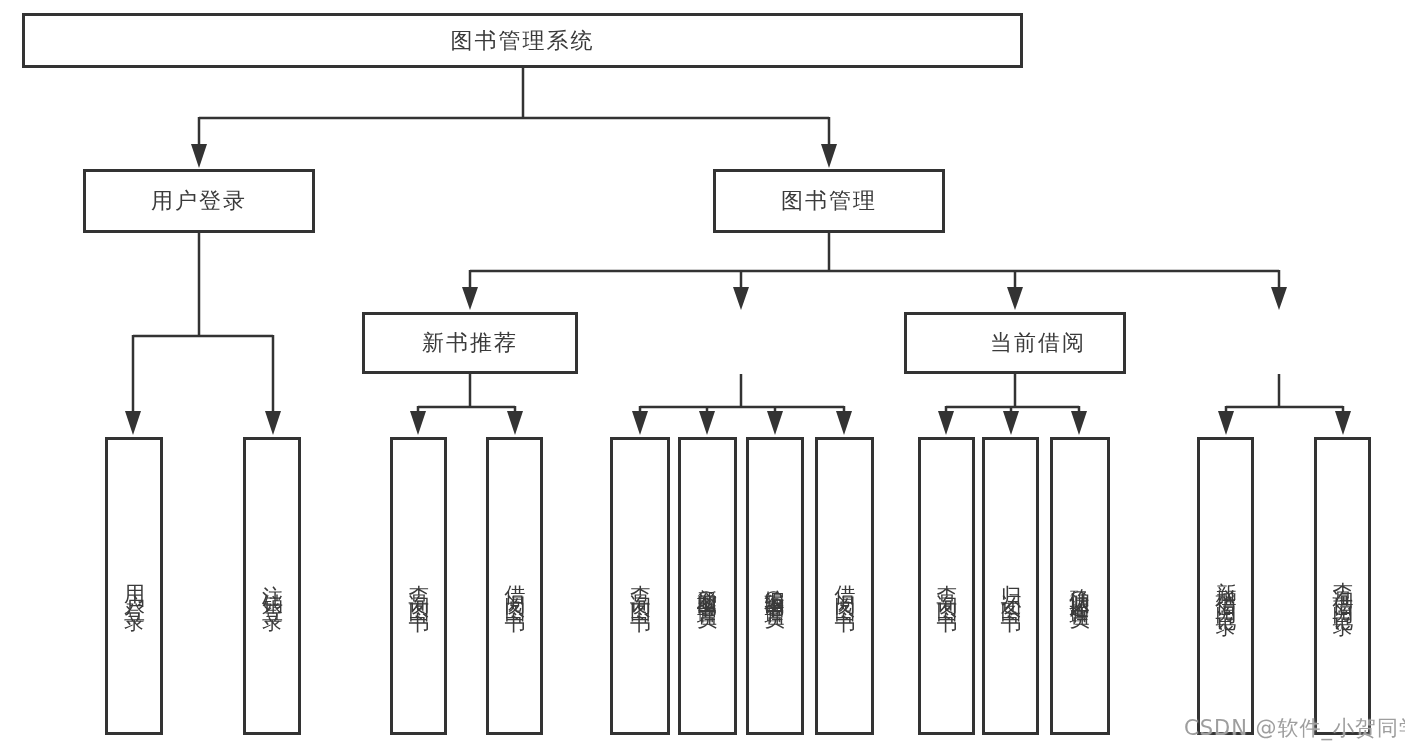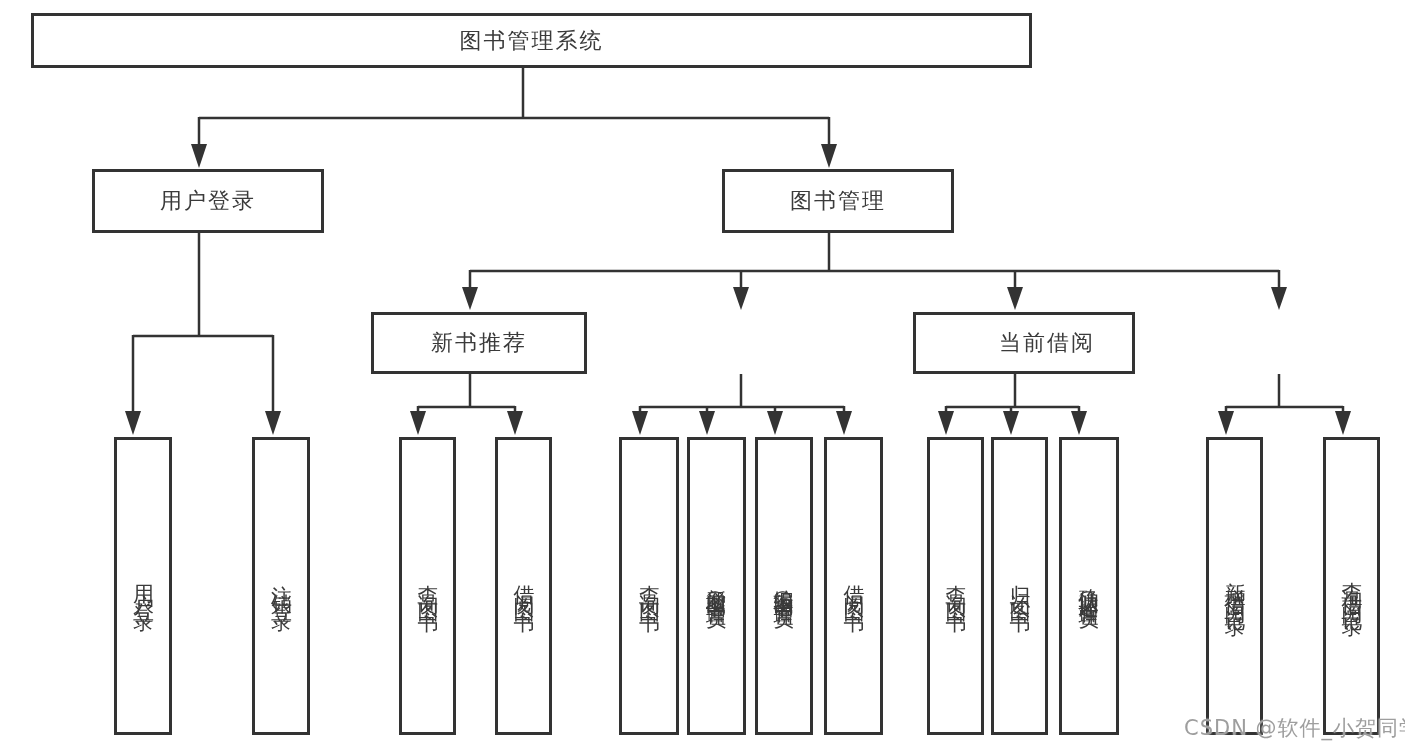--- a/index.html
+++ b/index.html
@@ -18,21 +18,20 @@
   }
   .box {
     position: absolute;
     box-sizing: border-box;
     border: 3px solid #333333;
     background: #ffffff;
     display: flex;
     align-items: center;
     justify-content: center;
     color: #3a3a3a;
-    margin-left: 9px;
   }
   .hlabel {
     font-size: 22px;
     letter-spacing: 2px;
     white-space: nowrap;
   }
   .leaf span {
     writing-mode: vertical-rl;
     text-orientation: mixed;
     font-size: 21px;

